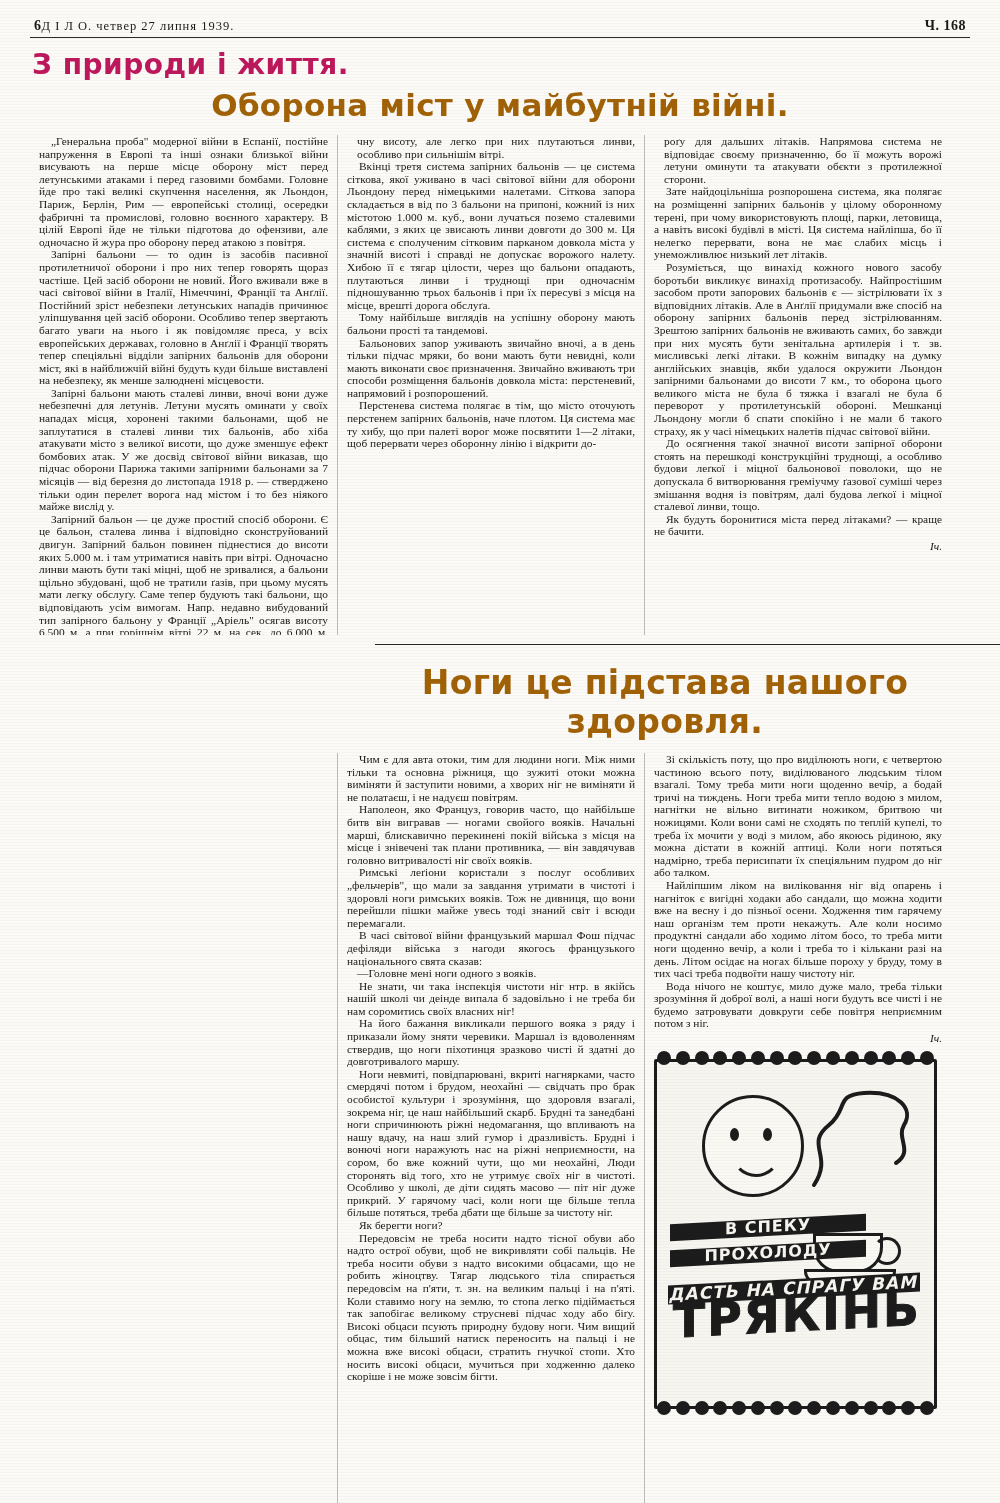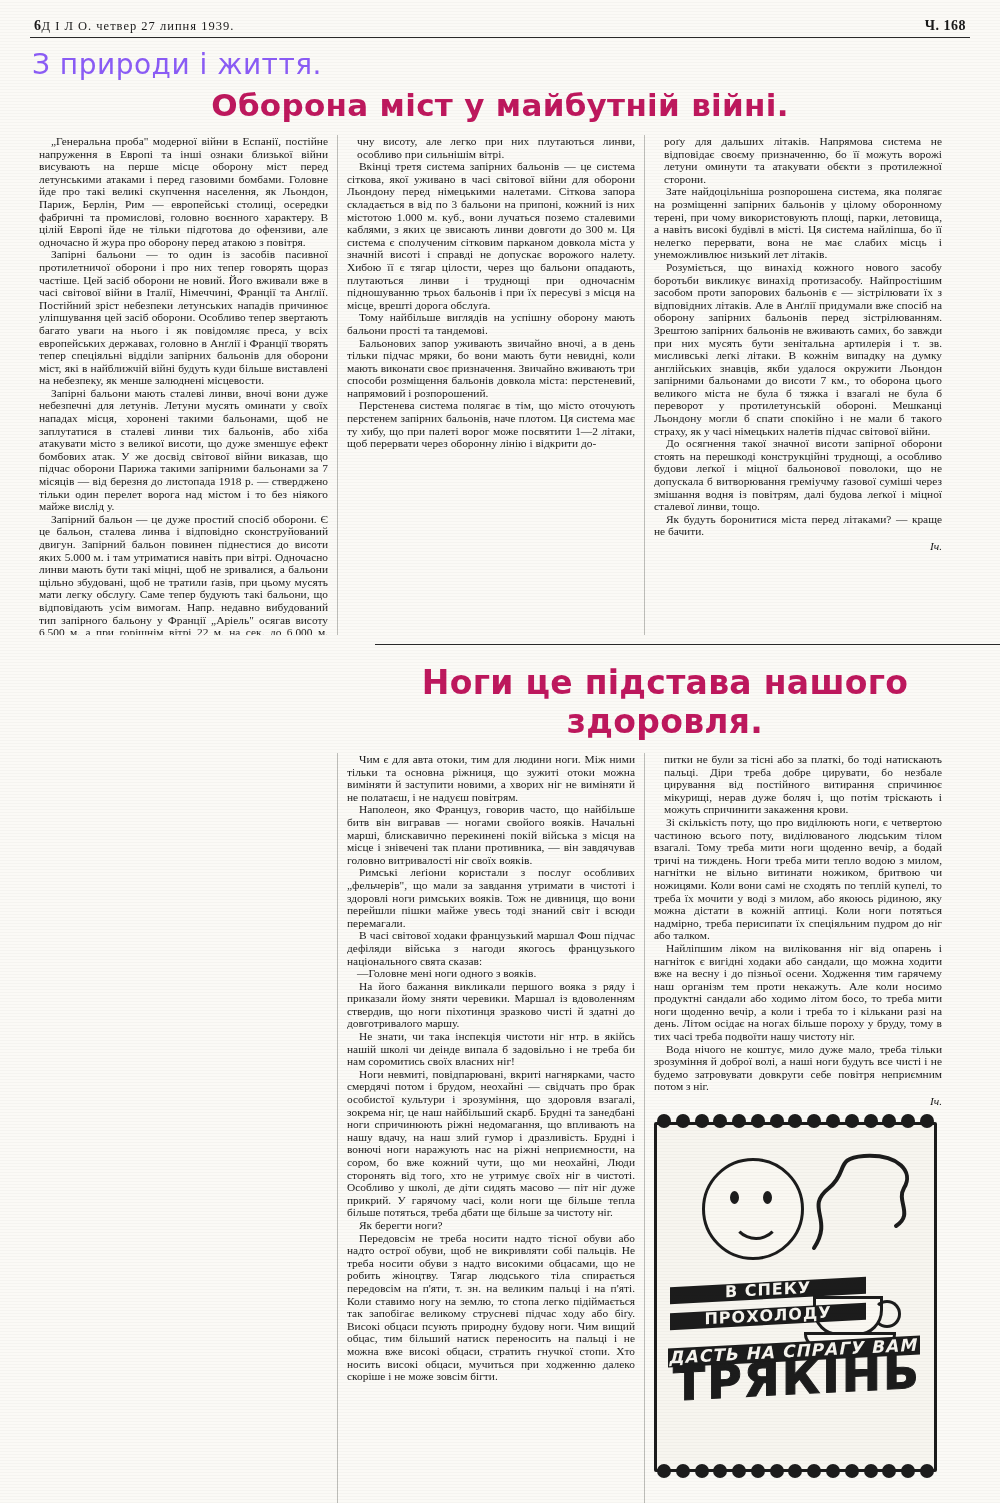--- a/index.html
+++ b/index.html
@@ -37,34 +37,34 @@
     font-size: 14px;
   }
   .masthead .center {
     flex: 1;
     text-align: left;
     letter-spacing: 1px;
   }
   
   .section-head {
     font-family: "DejaVu Sans", sans-serif;
-    font-weight: normal;
+    font-weight: bold;
     font-size: 28px;
     letter-spacing: .5px;
     margin: 10px 0 6px 2px;
-    color: #8b5cf6;
+    color: #be185d;
   }
   .article-title {
     font-family: "DejaVu Sans", sans-serif;
     font-weight: bold;
     font-size: 31px;
     text-align: center;
     letter-spacing: .3px;
     margin: 4px 0 12px 0;
-    color: #be185d;
+    color: #a16207;
   }
   .article-title.second {
     font-size: 33px;
     margin-top: 18px;
   }
   
   .cols3 {
     display: flex;
     gap: 0;
   }
@@ -282,30 +282,29 @@
   <div class="rule-wide" style="width:660px; margin-left:345px;"></div>
 
   <div class="article-title second" style="margin-left:330px;">Ноги це підстава нашого здоровля.</div>
 
   <div class="cols3 bottom-block" style="margin-top:-500px;">
     <div class="col" style="visibility:hidden;"></div>
     <div class="col" style="margin-top:500px;">
       <p>Чим є для авта отоки, тим для людини ноги. Між ними тільки та основна ріжниця, що зужиті отоки можна виміняти й заступити новими, а хворих ніг не виміняти й не полатаєш, і не надуєш повітрям.</p>
       <p>Наполеон, яко Француз, говорив часто, що найбільше битв він вигравав — ногами свойого вояків. Начальні марші, блискавично перекинені покій війська з місця на місце і знівечені так плани противника, — він завдячував головно витривалості ніг своїх вояків.</p>
       <p>Римські леґіони користали з послуг особливих „фельчерів", що мали за завдання утримати в чистоті і здоровлі ноги римських вояків. Тож не дивниця, що вони перейшли пішки майже увесь тоді знаний світ і всюди перемагали.</p>
-      <p>В часі світової ходаки французький маршал Фош підчас дефіляди війська з нагоди якогось французького національного свята сказав:</p>
+      <p>В часі світової війни французький маршал Фош підчас дефіляди війська з нагоди якогось французького національного свята сказав:</p>
       <p class="noindent">—Головне мені ноги одного з вояків.</p>
+      <p>Не знати, чи така інспекція чистоти ніг нтр. в якійсь нашій школі чи деінде випала б задовільно і не треба би нам соромитись своїх власних ніг!</p>
       <p>На його бажання викликали першого вояка з ряду і приказали йому зняти черевики. Маршал із вдоволенням ствердив, що ноги піхотинця зразково чисті й здатні до довготривалого маршу.</p>
-      <p>Не знати, чи така інспекція чистоти ніг нтр. в якійсь нашій школі чи деінде випала б задовільно і не треба би нам соромитись своїх власних ніг!</p>
       <p>Ноги невмиті, повідпарювані, вкриті нагнярками, часто смердячі потом і брудом, неохайні — свідчать про брак особистої культури і зрозуміння, що здоровля взагалі, зокрема ніг, це наш найбільший скарб. Брудні та занедбані ноги спричинюють ріжні недомагання, що впливають на нашу вдачу, на наш злий гумор і дразливість. Брудні і вонючі ноги наражують нас на ріжні неприємности, на сором, бо вже кожний чути, що ми неохайні, Люди сторонять від того, хто не утримує своїх ніг в чистоті. Особливо у школі, де діти сидять масово — піт ніг дуже прикрий. У гарячому часі, коли ноги ще більше тепла більше потяться, треба дбати ще більше за чистоту ніг.</p>
       <p>Як берегти ноги?</p>
       <p>Передовсім не треба носити надто тісної обуви або надто острої обуви, щоб не викривляти собі пальців. Не треба носити обуви з надто високими обцасами, що не робить жіноцтву. Тягар людського тіла спирається передовсім на п'яти, т. зн. на великим пальці і на п'яті. Коли ставимо ногу на землю, то стопа легко підіймається так запобігає великому струсневі підчас ходу або біґу. Високі обцаси псують природну будову ноги. Чим вищий обцас, тим більший натиск переносить на пальці і не можна вже високі обцаси, стратить гнучкої стопи. Хто носить високі обцаси, мучиться при ходженню далеко скоріше і не може зовсім бігти.</p>
     </div>
     <div class="col third" style="margin-top:500px;">
-      <p class="noindent">питки не були за тісні або за платкі, бо тоді натискають пальці. Діри треба добре цирувати, бо незбале цирування від постійного витирання спричинює мікурищі, нерав дуже боляч і, що потім тріскають і можуть спричинити закаження крови.</p>
       <p>Зі скількість поту, що про виділюють ноги, є четвертою частиною всього поту, виділюваного людським тілом взагалі. Тому треба мити ноги щоденно вечір, а бодай тричі на тиждень. Ноги треба мити тепло водою з милом, нагнітки не вільно витинати ножиком, бритвою чи ножицями. Коли вони самі не сходять по теплій купелі, то треба їх мочити у воді з милом, або якоюсь рідиною, яку можна дістати в кожній аптиці. Коли ноги потяться надмірно, треба перисипати їх спеціяльним пудром до ніг або талком.</p>
       <p>Найліпшим ліком на виліковання ніг від опарень і нагніток є вигідні ходаки або сандали, що можна ходити вже на весну і до пізньої осени. Ходження тим гарячему наш організм тем проти некажуть. Але коли носимо продуктні сандали або ходимо літом босо, то треба мити ноги щоденно вечір, а коли і треба то і кількани разі на день. Літом осідає на ногах більше пороху у бруду, тому в тих часі треба подвоїти нашу чистоту ніг.</p>
       <p>Вода нічого не коштує, мило дуже мало, треба тільки зрозуміння й доброї волі, а наші ноги будуть все чисті і не будемо затровувати довкруги себе повітря неприємним потом з ніг.</p>
       <div class="sig">Іч.</div>
 
       <div class="ad">
         <div class="ad-frame"></div>
         <div class="ad-scallop top">
           <span></span>
             <span></span>

